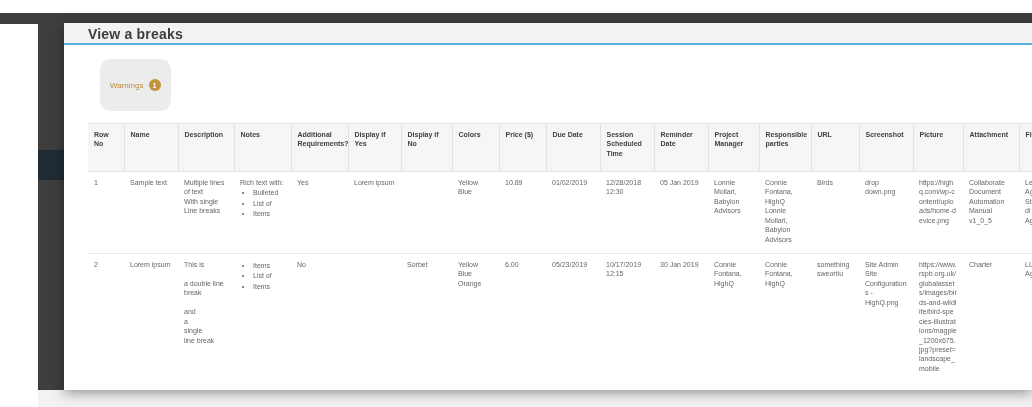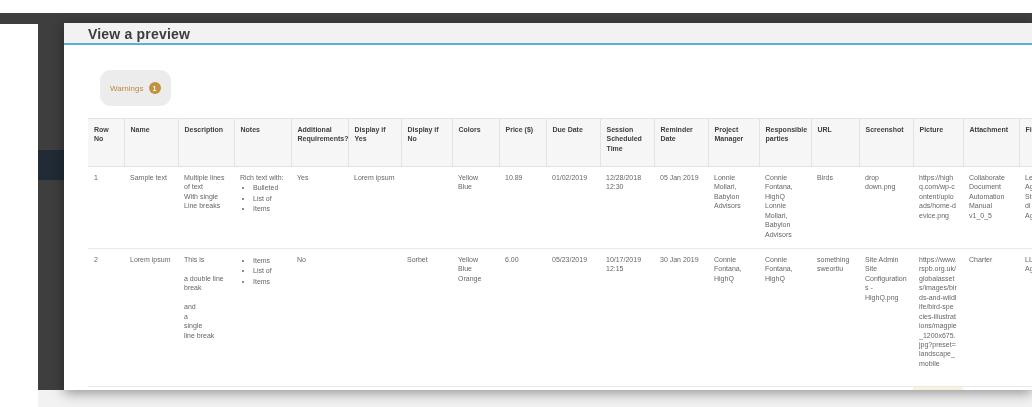--- a/index.html
+++ b/index.html
@@ -26,22 +26,22 @@
     box-shadow: 0 3px 12px rgba(0,0,0,0.4);
   }
   .modal-header {
     height:22px; padding:3px 0 0 24px; background:#f2f2f2;
     border-bottom:2px solid #55b0e0;
     font-size:14px; font-weight:700; color:#3d3d3d; letter-spacing:.2px;
   }
   .modal-body { padding:9px 0 0 24px; }
   .warnings-chip {
     display:inline-flex; align-items:center; gap:5px;
-    background:#ececec; border-radius:11px; padding:12px 10px;
-    margin:16px 0 12px 12px; cursor:pointer;
+    background:#ececec; border-radius:11px; padding:20px 10px;
+    margin:5px 0 12px 12px; cursor:pointer;
   }
   .warnings-chip .w-label { font-size:8px; color:#bd8a3e; }
   .warnings-chip .w-badge {
     width:12px; height:12px; border-radius:50%; background:#c2923f;
     color:#fff; font-size:7px; font-weight:700;
     display:flex; align-items:center; justify-content:center;
   }
   table.preview {
     border-collapse:collapse; table-layout:fixed;
     font-size:7px; color:#666; line-height:1.35;
@@ -78,21 +78,21 @@
     <span class="bg-btn" style="left:826px"></span>
     <span class="bg-btn" style="left:854px"></span>
     <span class="bg-btn" style="left:882px"></span>
     <span class="bg-btn green" style="left:910px"></span>
   </div>
   <div class="overlay-strip"></div>
   <div class="strip-block"></div>
   <div class="below-band"></div>
 
   <div class="modal">
-    <div class="modal-header">View a preview</div>
+    <div class="modal-header">View a breaks</div>
     <div class="modal-body">
       <div class="warnings-chip">
         <span class="w-label">Warnings</span>
         <span class="w-badge">1</span>
       </div>
       <table class="preview" id="preview-table" style="width: 971px;">
         <colgroup id="pt-cols">
             <col style="width: 36px;">
             <col style="width: 54px;">
             <col style="width: 56px;">

